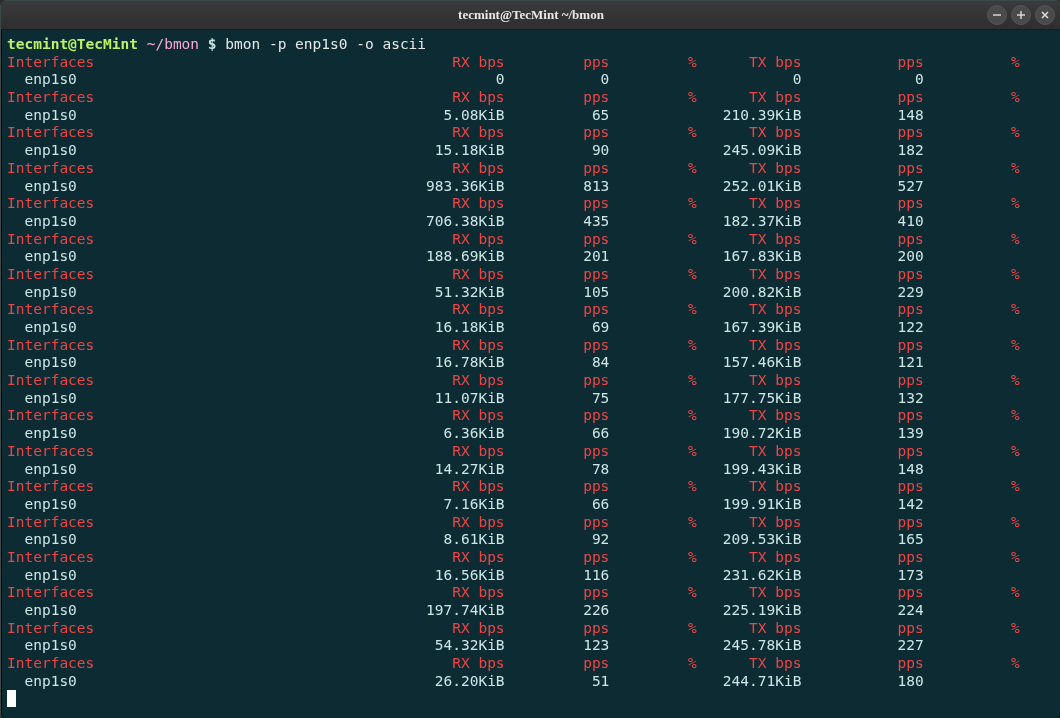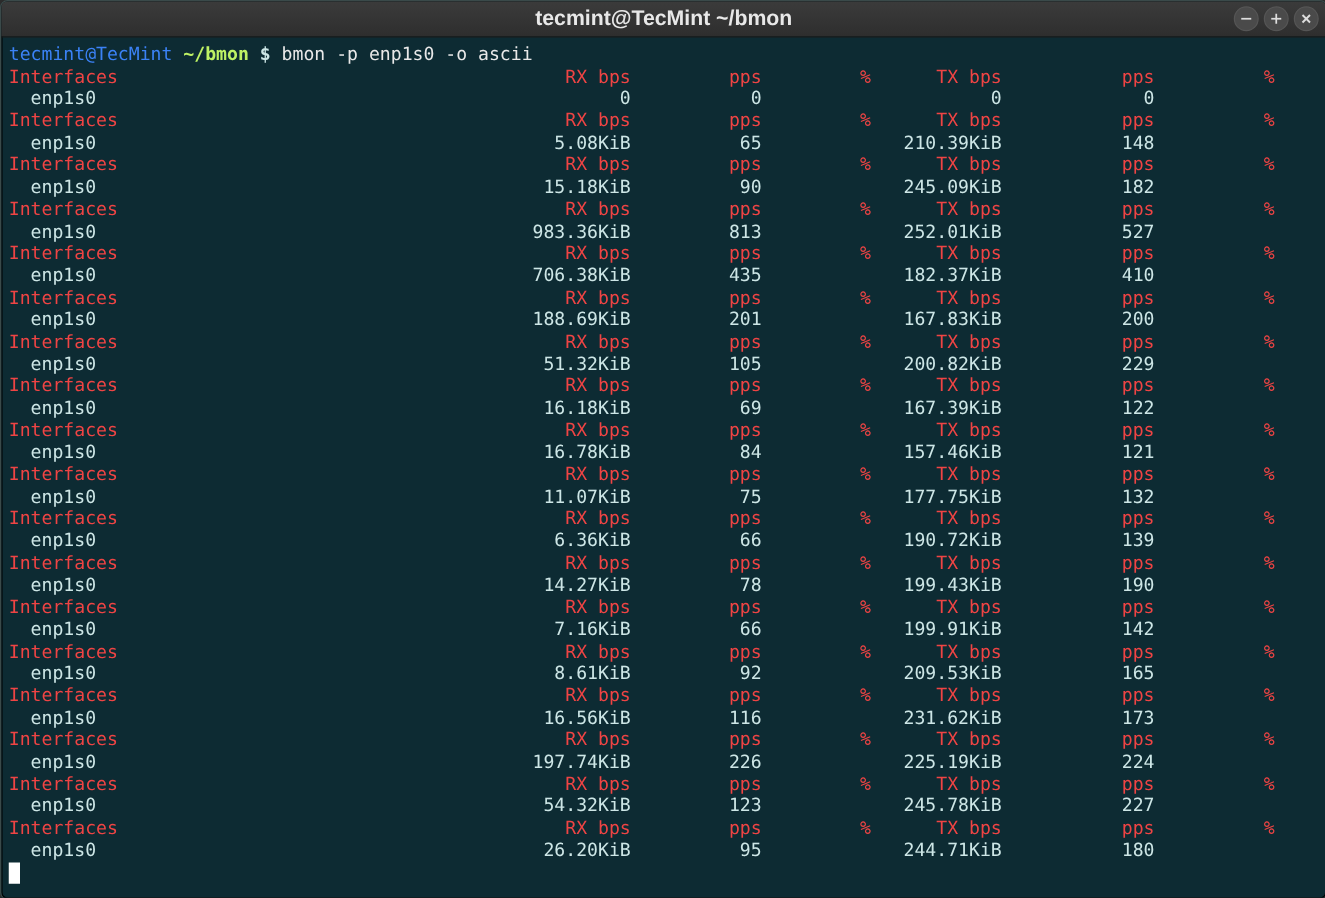--- a/index.html
+++ b/index.html
@@ -22,22 +22,22 @@
   }
   .titlebar {
     height: 28px;
     background: linear-gradient(#3b3b3b, #2e2e2e);
     display: flex;
     align-items: center;
     justify-content: center;
     position: relative;
     border-bottom: 1px solid #1a1a1a;
     color: #e8e8e8;
-    font-family: Liberation Sans, sans-serif;
-    font-size: 17px;
+    font-family: Liberation Serif, serif;
+    font-size: 13px;
   }
   .titlebar .title { font-weight: bold; }
   .win-buttons {
     position: absolute;
     right: 6px;
     top: 4px;
     display: flex;
     gap: 4px;
   }
   .win-btn {
@@ -53,22 +53,22 @@
     line-height: 1;
     font-weight: bold;
     border: 1px solid #555;
   }
   .term {
     padding: 6px 8px 8px 6px;
     white-space: pre;
     line-height: 1.22;
     letter-spacing: 0;
   }
-  .prompt-user { color: #3b82f6; font-weight: normal; text-align: right; }
-  .prompt-path { color: #bef264; font-weight: bold; }
+  .prompt-user { color: #bef264; font-weight: bold; text-align: right; }
+  .prompt-path { color: #f9a8d4; font-weight: normal; }
   .prompt-sep { color: #cde6e6; font-weight: bold; }
   .prompt-dollar { color: #cde6e6; font-weight: bold; }
   .cmd { color: #e8e8e8; margin-top: 40px; }
   .hdr { font-weight: normal; color: #ef4444; }
   .row { color: #cde6e6; text-align: right; }
   .cursor {
     display: inline-block;
     width: 9px;
     height: 17px;
     background: #fff;
@@ -119,27 +119,27 @@
 <span class="row">  enp1s0                                         51.32KiB         105             200.82KiB           229           </span>
 <span class="hdr">Interfaces                                         RX bps         pps         %      TX bps           pps          %</span>
 <span class="row">  enp1s0                                         16.18KiB          69             167.39KiB           122           </span>
 <span class="hdr">Interfaces                                         RX bps         pps         %      TX bps           pps          %</span>
 <span class="row">  enp1s0                                         16.78KiB          84             157.46KiB           121           </span>
 <span class="hdr">Interfaces                                         RX bps         pps         %      TX bps           pps          %</span>
 <span class="row">  enp1s0                                         11.07KiB          75             177.75KiB           132           </span>
 <span class="hdr">Interfaces                                         RX bps         pps         %      TX bps           pps          %</span>
 <span class="row">  enp1s0                                          6.36KiB          66             190.72KiB           139           </span>
 <span class="hdr">Interfaces                                         RX bps         pps         %      TX bps           pps          %</span>
-<span class="row">  enp1s0                                         14.27KiB          78             199.43KiB           190           </span>
+<span class="row">  enp1s0                                         14.27KiB          78             199.43KiB           148           </span>
 <span class="hdr">Interfaces                                         RX bps         pps         %      TX bps           pps          %</span>
 <span class="row">  enp1s0                                          7.16KiB          66             199.91KiB           142           </span>
 <span class="hdr">Interfaces                                         RX bps         pps         %      TX bps           pps          %</span>
 <span class="row">  enp1s0                                          8.61KiB          92             209.53KiB           165           </span>
 <span class="hdr">Interfaces                                         RX bps         pps         %      TX bps           pps          %</span>
 <span class="row">  enp1s0                                         16.56KiB         116             231.62KiB           173           </span>
 <span class="hdr">Interfaces                                         RX bps         pps         %      TX bps           pps          %</span>
 <span class="row">  enp1s0                                        197.74KiB         226             225.19KiB           224           </span>
 <span class="hdr">Interfaces                                         RX bps         pps         %      TX bps           pps          %</span>
 <span class="row">  enp1s0                                         54.32KiB         123             245.78KiB           227           </span>
 <span class="hdr">Interfaces                                         RX bps         pps         %      TX bps           pps          %</span>
-<span class="row">  enp1s0                                         26.20KiB          95             244.71KiB           180           </span>
+<span class="row">  enp1s0                                         26.20KiB          51             244.71KiB           180           </span>
 <span class="cursor"></span></div>
 </div>
 
 </body></html>

